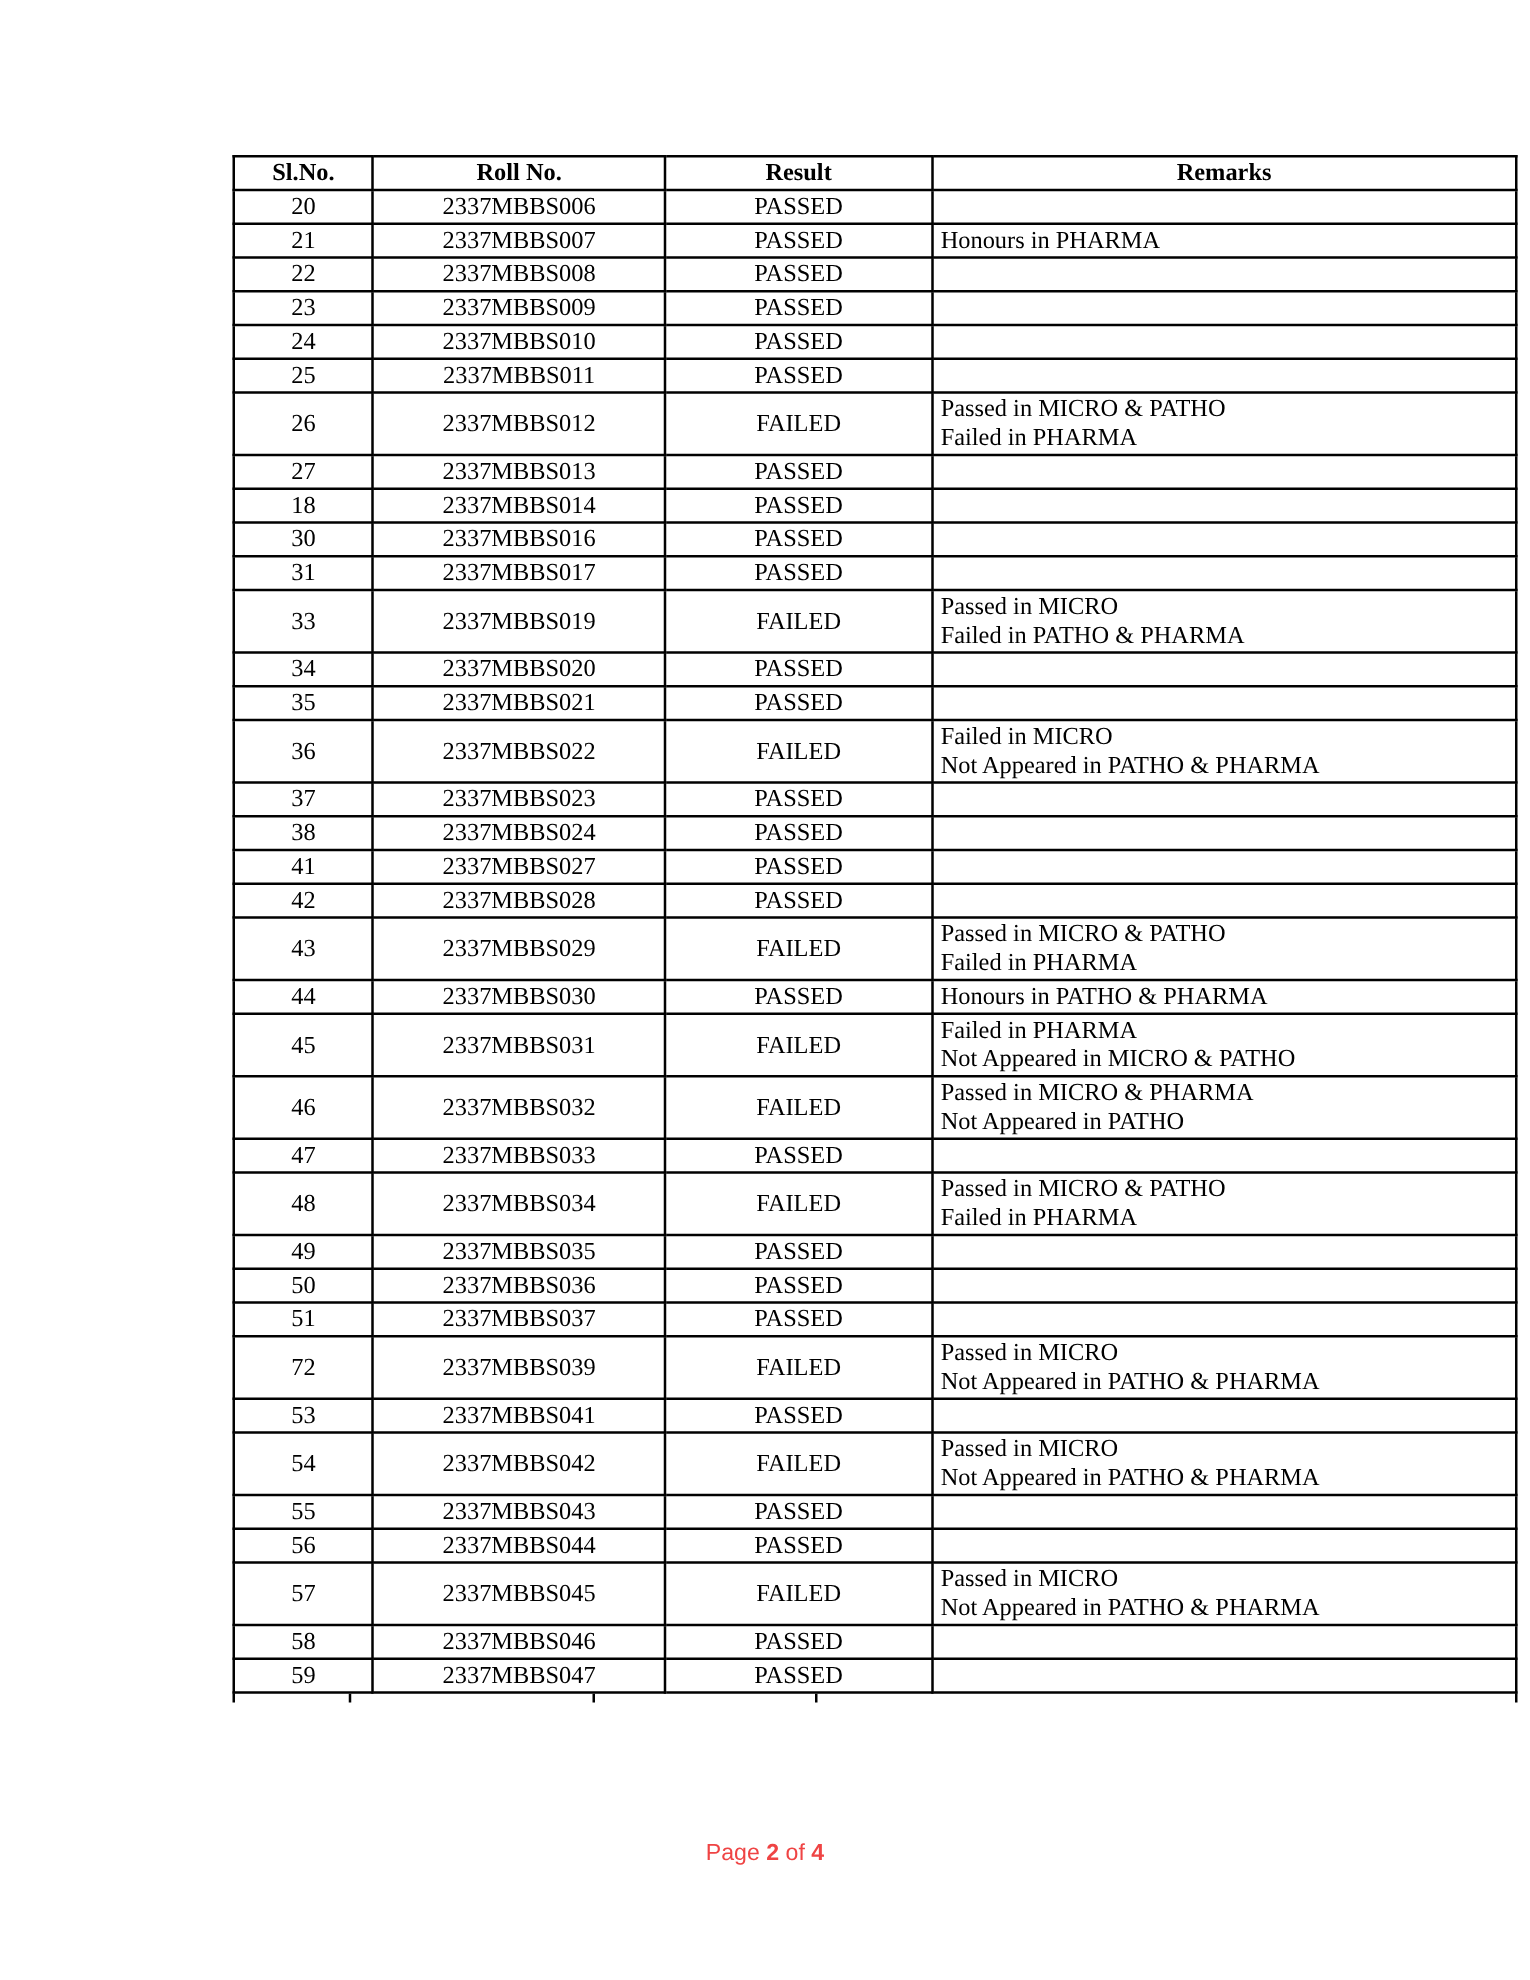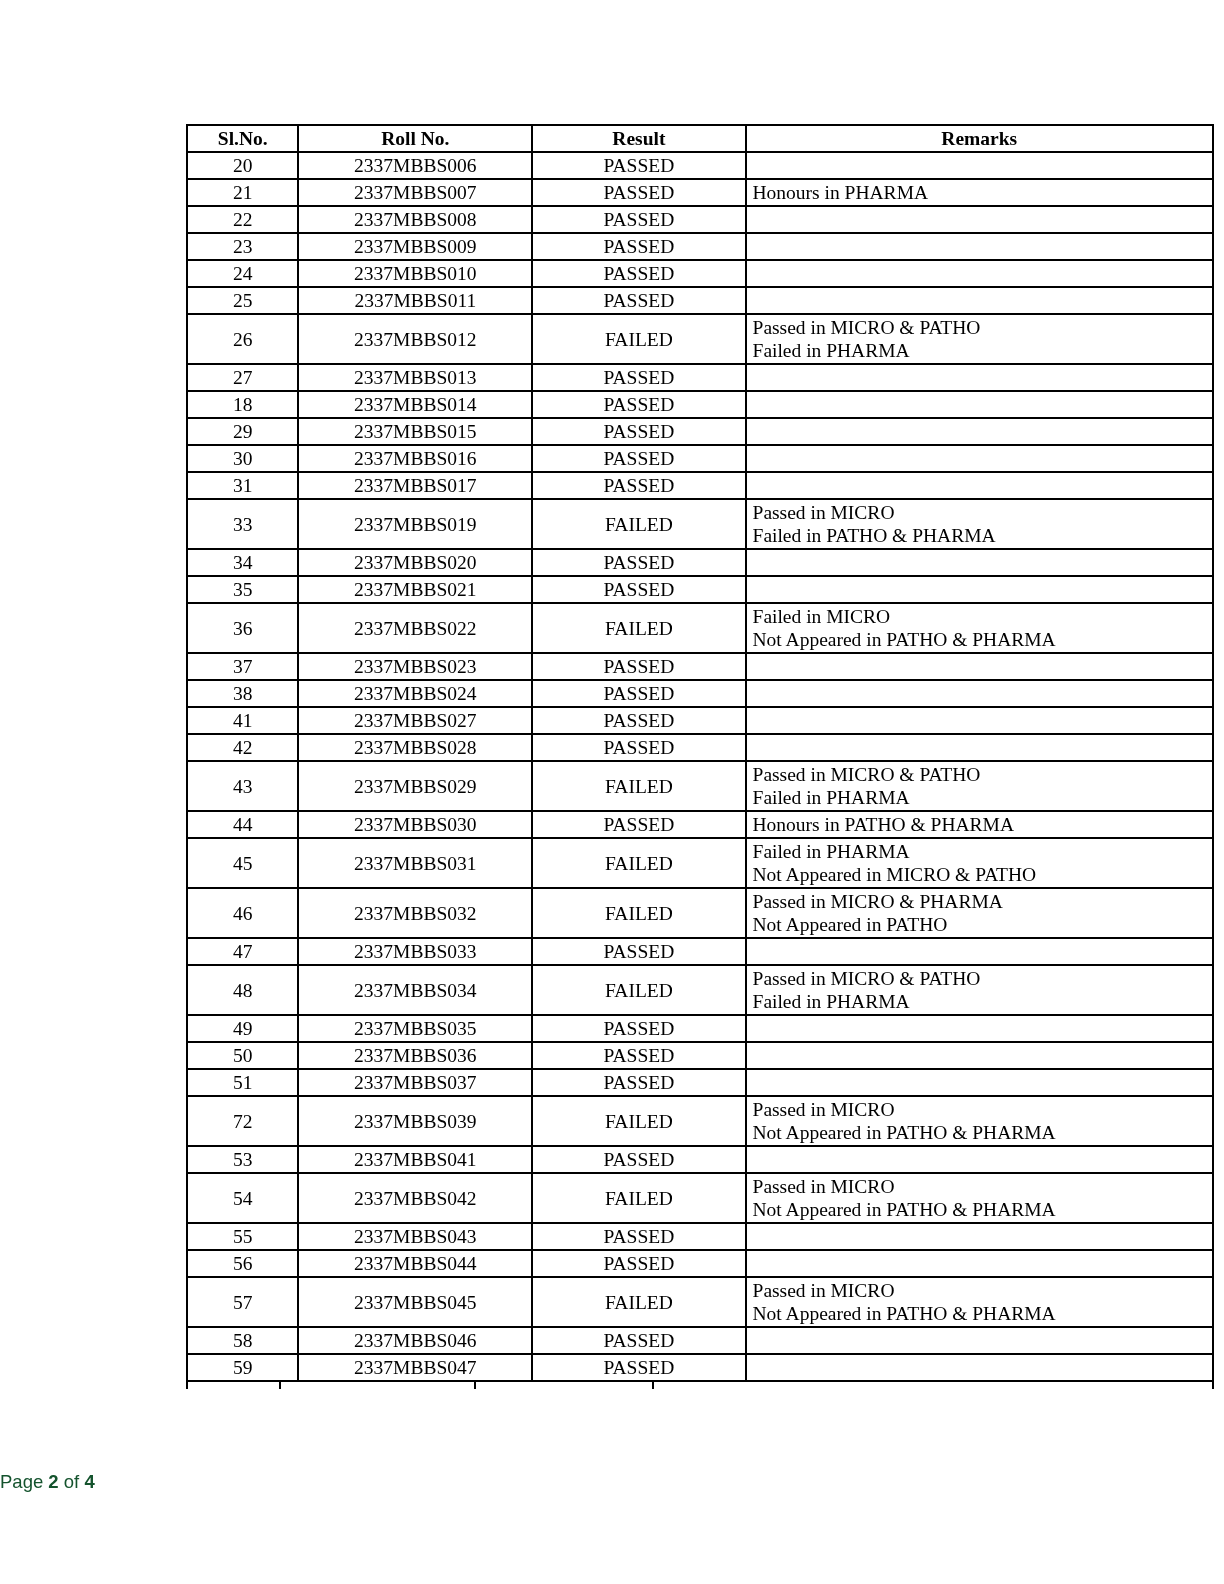--- a/index.html
+++ b/index.html
@@ -58,23 +58,24 @@
     background: #000000;
   }
   .cutoff .v1 { left: 91px; }
   .cutoff .v2 { left: 286px; }
   .cutoff .v3 { left: 464px; }
   .footer {
     position: absolute;
     left: 0;
     top: 1471px;
     width: 1224px;
+    text-align: center;
     font-family: "Liberation Sans", sans-serif;
     font-size: 18.5px;
-    color: #14532d;
+    color: #ef4444;
   }
   .footer .b { font-weight: bold; }
 </style>
 </head>
 <body>
 
 <div class="page">
 
   <div class="table-wrap">
     <table class="results">
@@ -146,26 +147,20 @@
             <td class="c-result">PASSED</td>
             <td class="c-remarks"></td>
           </tr>
           <tr>
             <td class="c-sl">18</td>
             <td class="c-roll">2337MBBS014</td>
             <td class="c-result">PASSED</td>
             <td class="c-remarks"></td>
           </tr>
           <tr>
-            <td class="c-sl">29</td>
-            <td class="c-roll">2337MBBS015</td>
-            <td class="c-result">PASSED</td>
-            <td class="c-remarks"></td>
-          </tr>
-          <tr>
             <td class="c-sl">30</td>
             <td class="c-roll">2337MBBS016</td>
             <td class="c-result">PASSED</td>
             <td class="c-remarks"></td>
           </tr>
           <tr>
             <td class="c-sl">31</td>
             <td class="c-roll">2337MBBS017</td>
             <td class="c-result">PASSED</td>
             <td class="c-remarks"></td>

